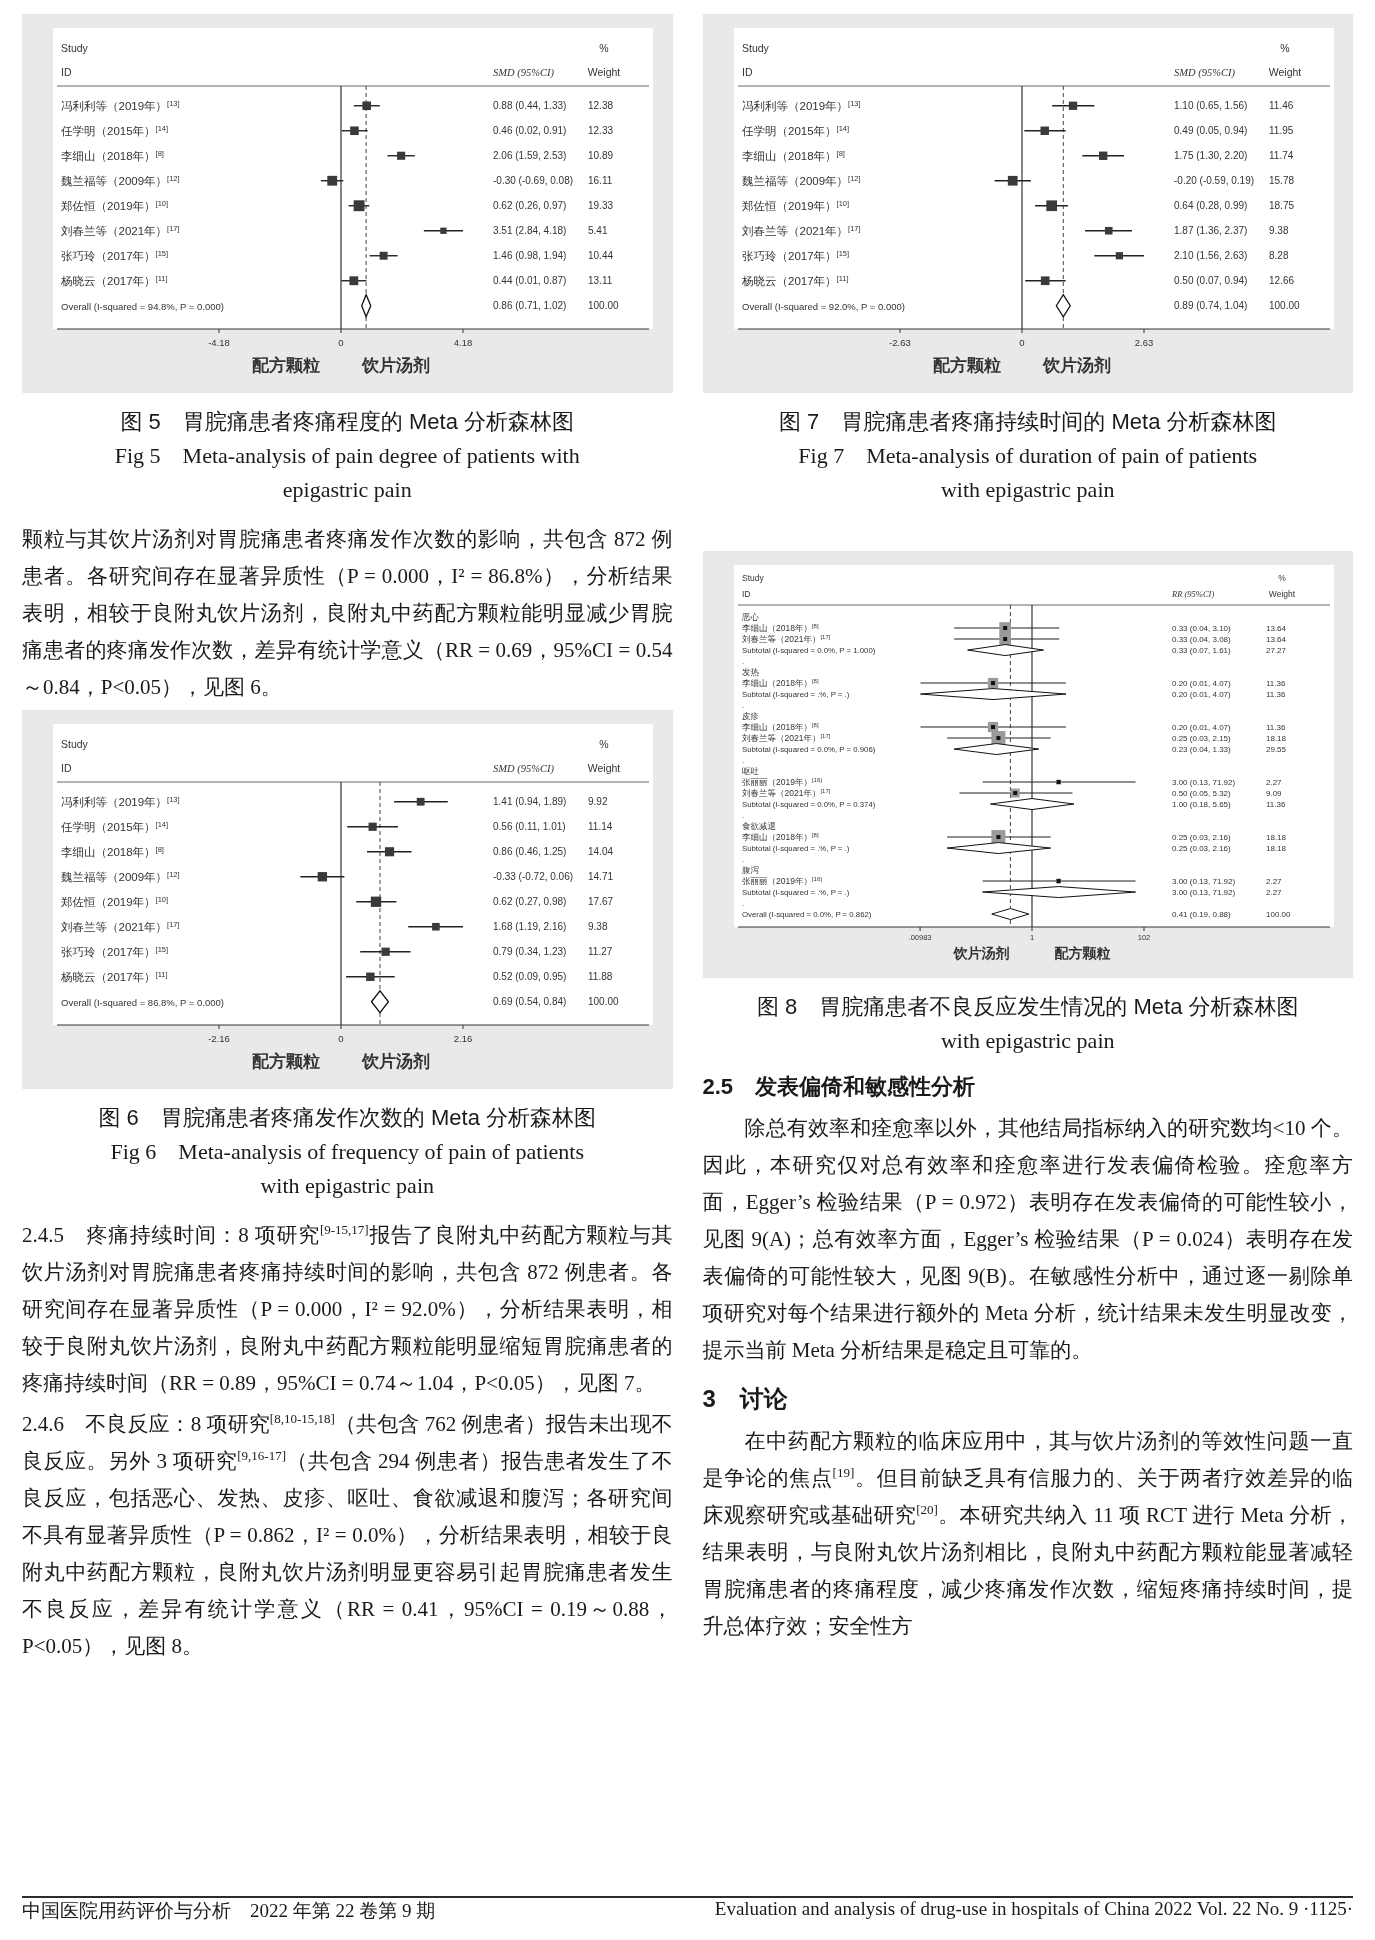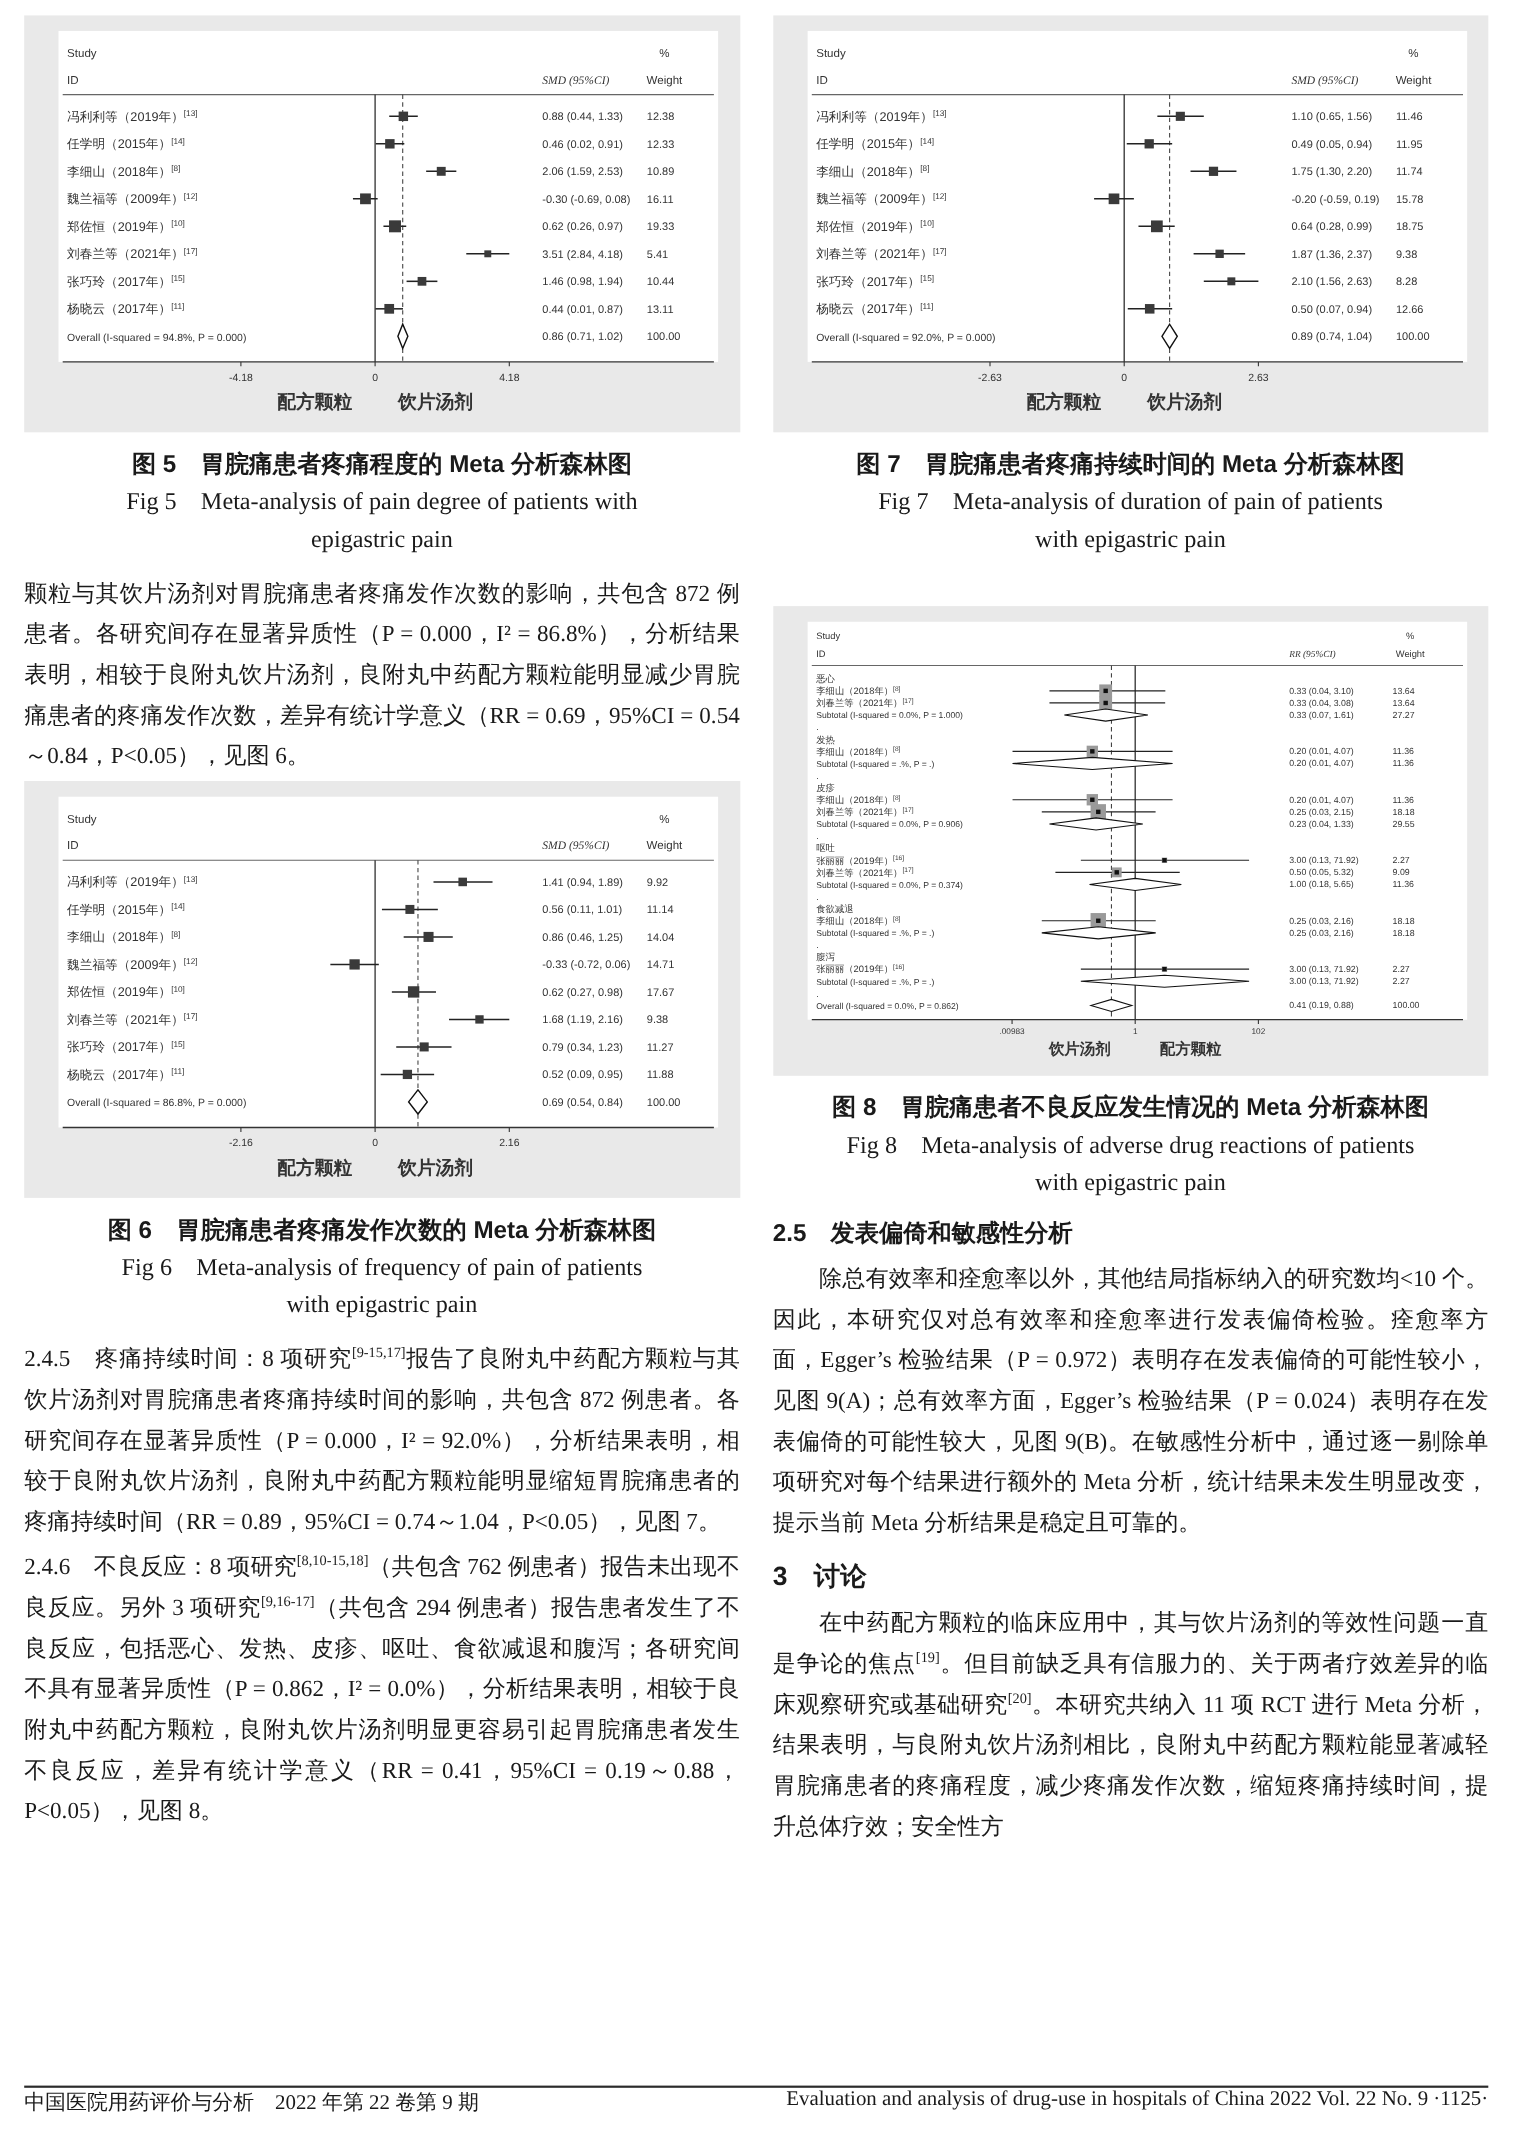--- a/index.html
+++ b/index.html
@@ -3,21 +3,21 @@
 <meta charset="utf-8">
 <style>
   html,body{margin:0;padding:0;background:#fff;}
   .page{position:relative;width:1375px;height:1940px;background:#fff;overflow:hidden;
         font-family:"Liberation Serif",serif;color:#1a1a1a;}
   .columns{display:flex;gap:30px;padding:14px 22px 0;}
   .col{flex:1;min-width:0;}
   .figure-panel{background:#e9e9e9;padding:14px 31px;margin:0 0 8px;}
   .figure-panel svg{display:block;margin:0 auto;background:transparent;}
   .caption{text-align:center;margin:12px 0 14px;line-height:34px;}
-  .caption .zh{font-family:"Liberation Sans",sans-serif;font-weight:700;font-size:22px;}
+  .caption .zh{font-family:"Liberation Sans",sans-serif;font-weight:400;font-size:22px;}
   .caption .en{font-family:"Liberation Serif",serif;font-weight:400;font-size:22px;}
   .body-text{font-size:21px;line-height:37px;text-align:justify;margin:0 0 4px;}
   .indent{text-indent:2em;}
   sup{font-size:0.62em;line-height:0;}
   .sec-h{font-family:"Liberation Sans",sans-serif;font-weight:700;font-size:22px;margin:10px 0 8px;}
   .sec-h.big{font-size:24px;margin:14px 0 8px;}
   .gap30{height:30px;}
   .footer{position:absolute;left:22px;right:22px;bottom:16px;border-top:2px solid #2b2b2b;
           display:flex;justify-content:space-between;font-size:19px;}
 </style>
@@ -367,21 +367,20 @@
               <text x="298" y="375" font-size="7.5" font-family="&quot;Liberation Sans&quot;, sans-serif" fill="#333" text-anchor="middle">1</text>
               <line x1="410" y1="362" x2="410" y2="366" stroke="#333" stroke-width="1"></line>
               <text x="410" y="375" font-size="7.5" font-family="&quot;Liberation Sans&quot;, sans-serif" fill="#333" text-anchor="middle">102</text>
               <text x="247.6" y="393" font-size="14" font-family="&quot;Liberation Sans&quot;, sans-serif" fill="#333" text-anchor="middle" font-weight="bold">饮片汤剂</text>
               <text x="348.4" y="393" font-size="14" font-family="&quot;Liberation Sans&quot;, sans-serif" fill="#333" text-anchor="middle" font-weight="bold">配方颗粒</text>
             </svg>
           </div>
       </div>
       <div class="caption">
         <div class="zh">图 8　胃脘痛患者不良反应发生情况的 Meta 分析森林图</div>
-        <div class="en">Fig 8　Meta-analysis of adverse drug reactions of patients</div>
         <div class="en">with epigastric pain</div>
       </div>
       <div class="sec-h">2.5　发表偏倚和敏感性分析</div>
       <p class="body-text rich indent">除总有效率和痊愈率以外，其他结局指标纳入的研究数均&lt;10 个。因此，本研究仅对总有效率和痊愈率进行发表偏倚检验。痊愈率方面，Egger’s 检验结果（P = 0.972）表明存在发表偏倚的可能性较小，见图 9(A)；总有效率方面，Egger’s 检验结果（P = 0.024）表明存在发表偏倚的可能性较大，见图 9(B)。在敏感性分析中，通过逐一剔除单项研究对每个结果进行额外的 Meta 分析，统计结果未发生明显改变，提示当前 Meta 分析结果是稳定且可靠的。</p>
       <div class="sec-h big">3　讨论</div>
       <p class="body-text rich indent">在中药配方颗粒的临床应用中，其与饮片汤剂的等效性问题一直是争论的焦点<sup>[19]</sup>。但目前缺乏具有信服力的、关于两者疗效差异的临床观察研究或基础研究<sup>[20]</sup>。本研究共纳入 11 项 RCT 进行 Meta 分析，结果表明，与良附丸饮片汤剂相比，良附丸中药配方颗粒能显著减轻胃脘痛患者的疼痛程度，减少疼痛发作次数，缩短疼痛持续时间，提升总体疗效；安全性方</p>
     </div>
   </div>
 
   <div class="footer">

